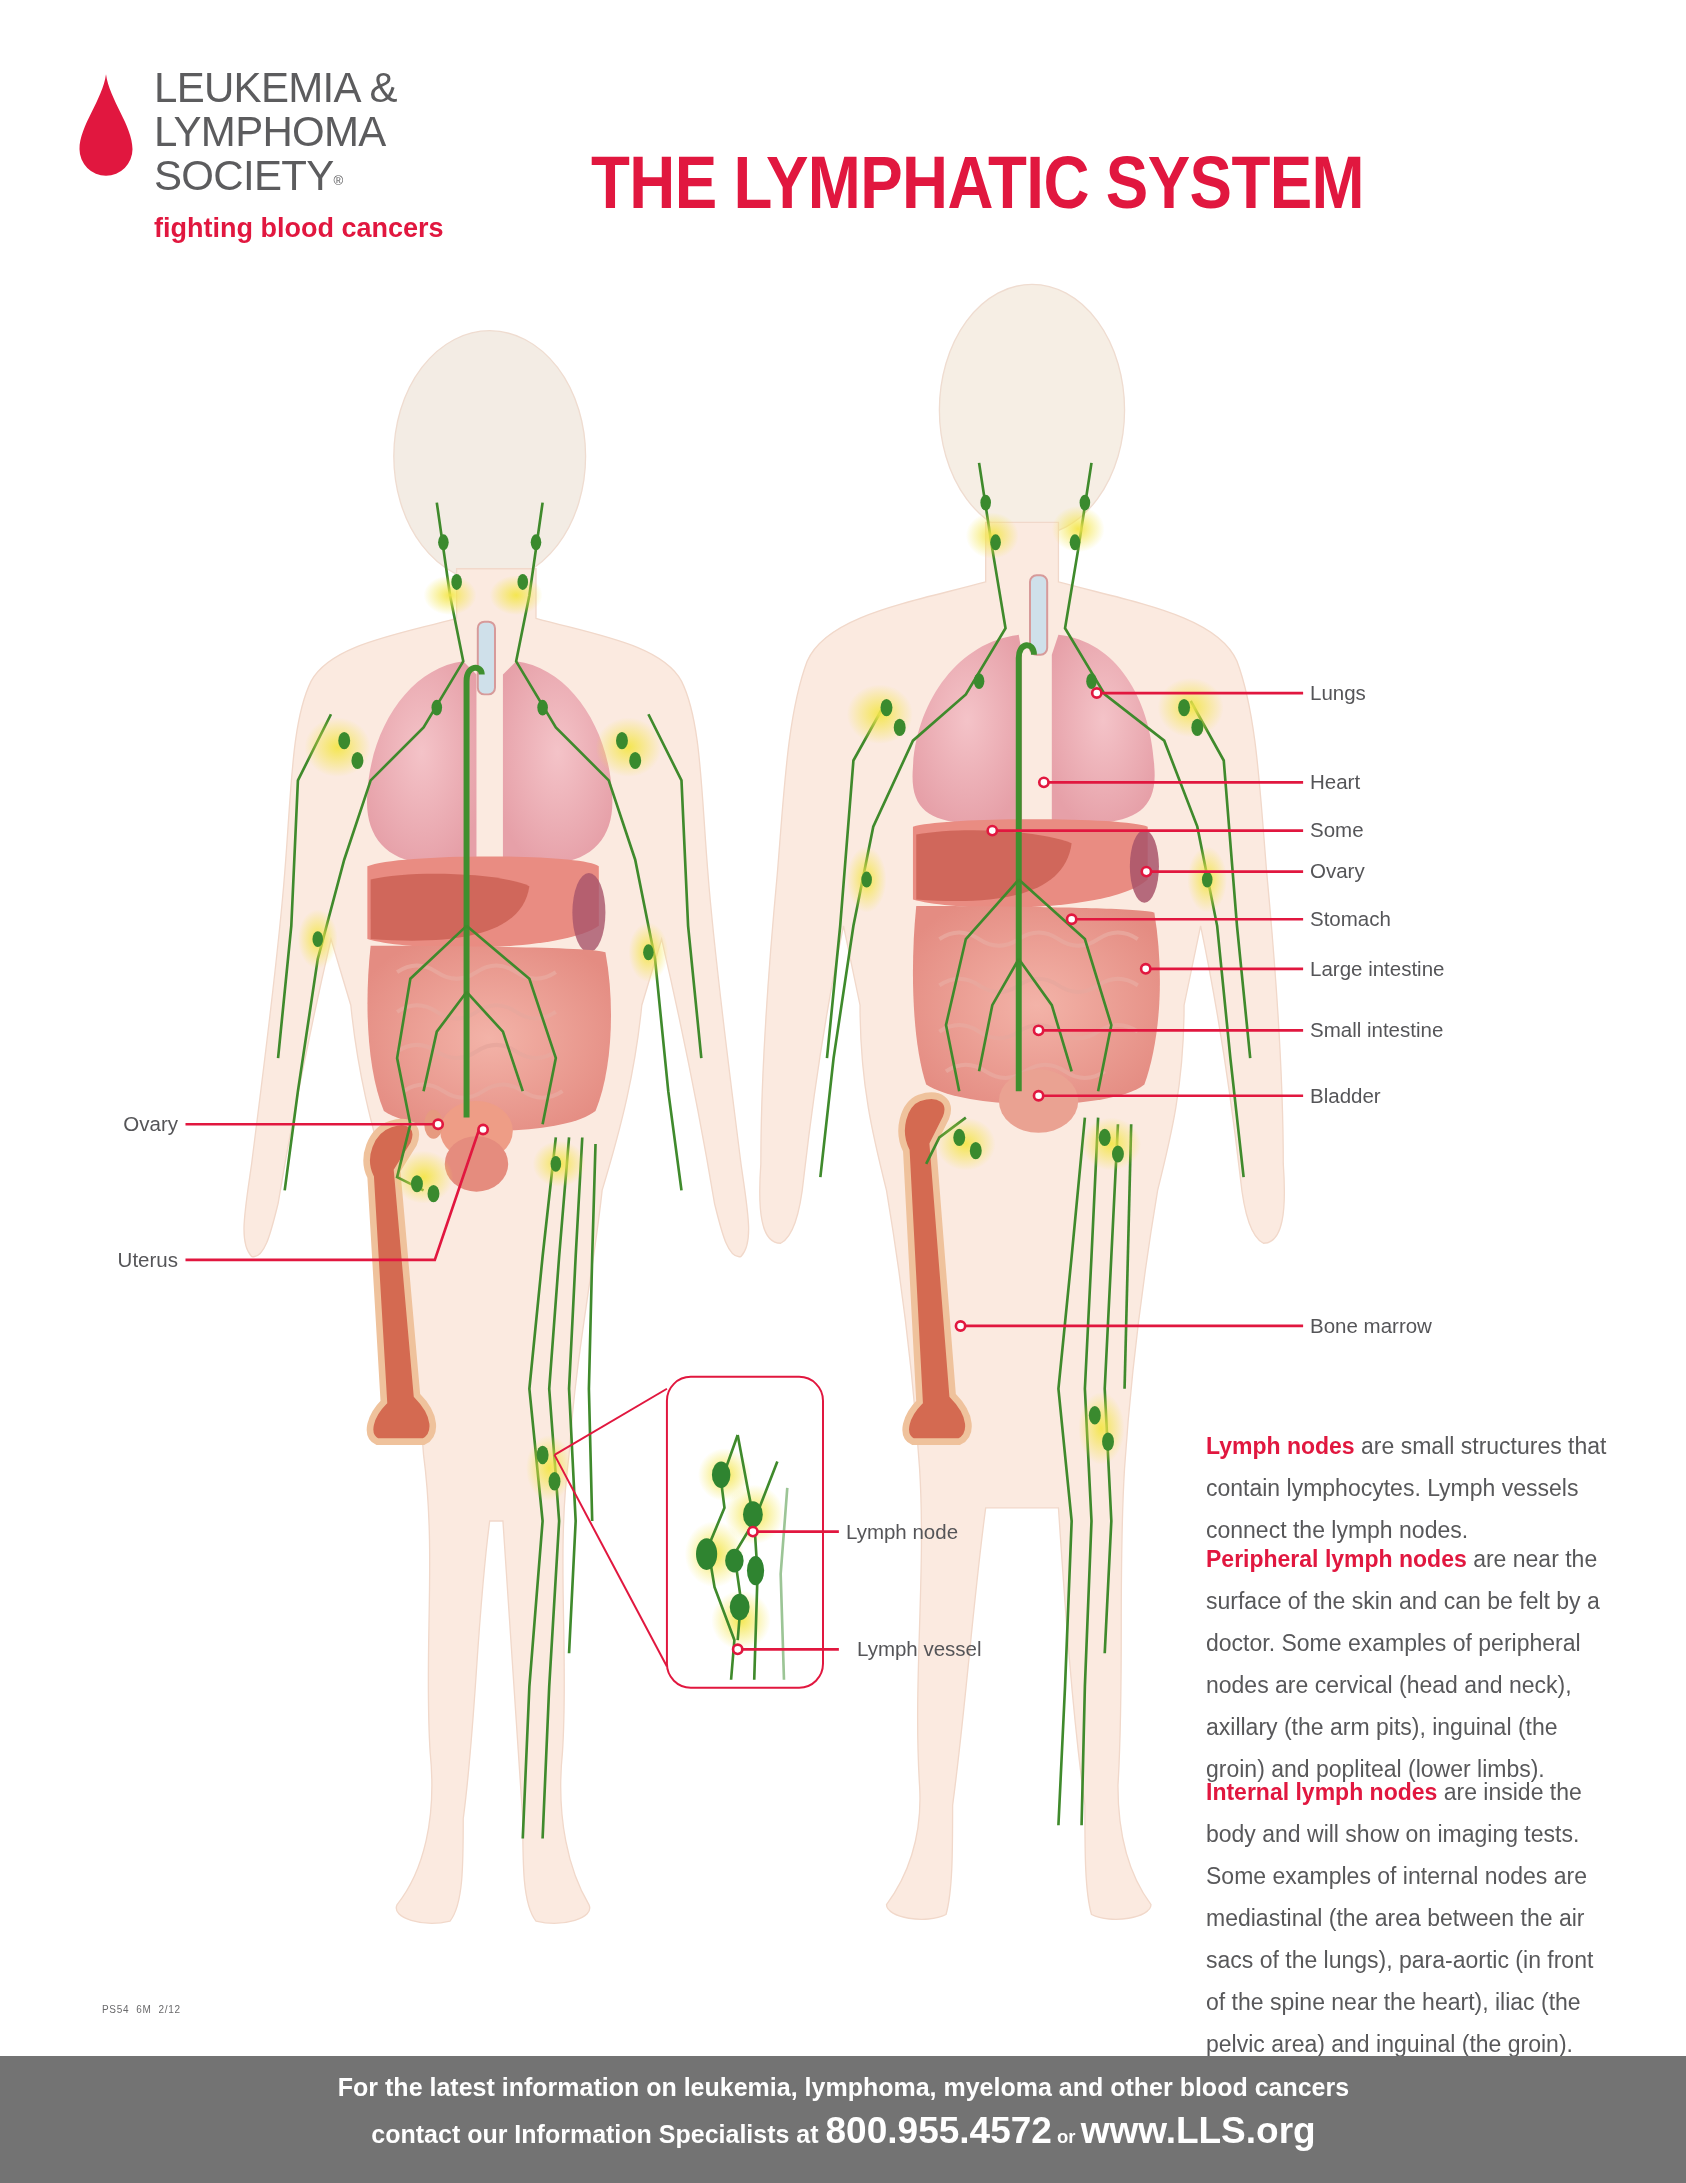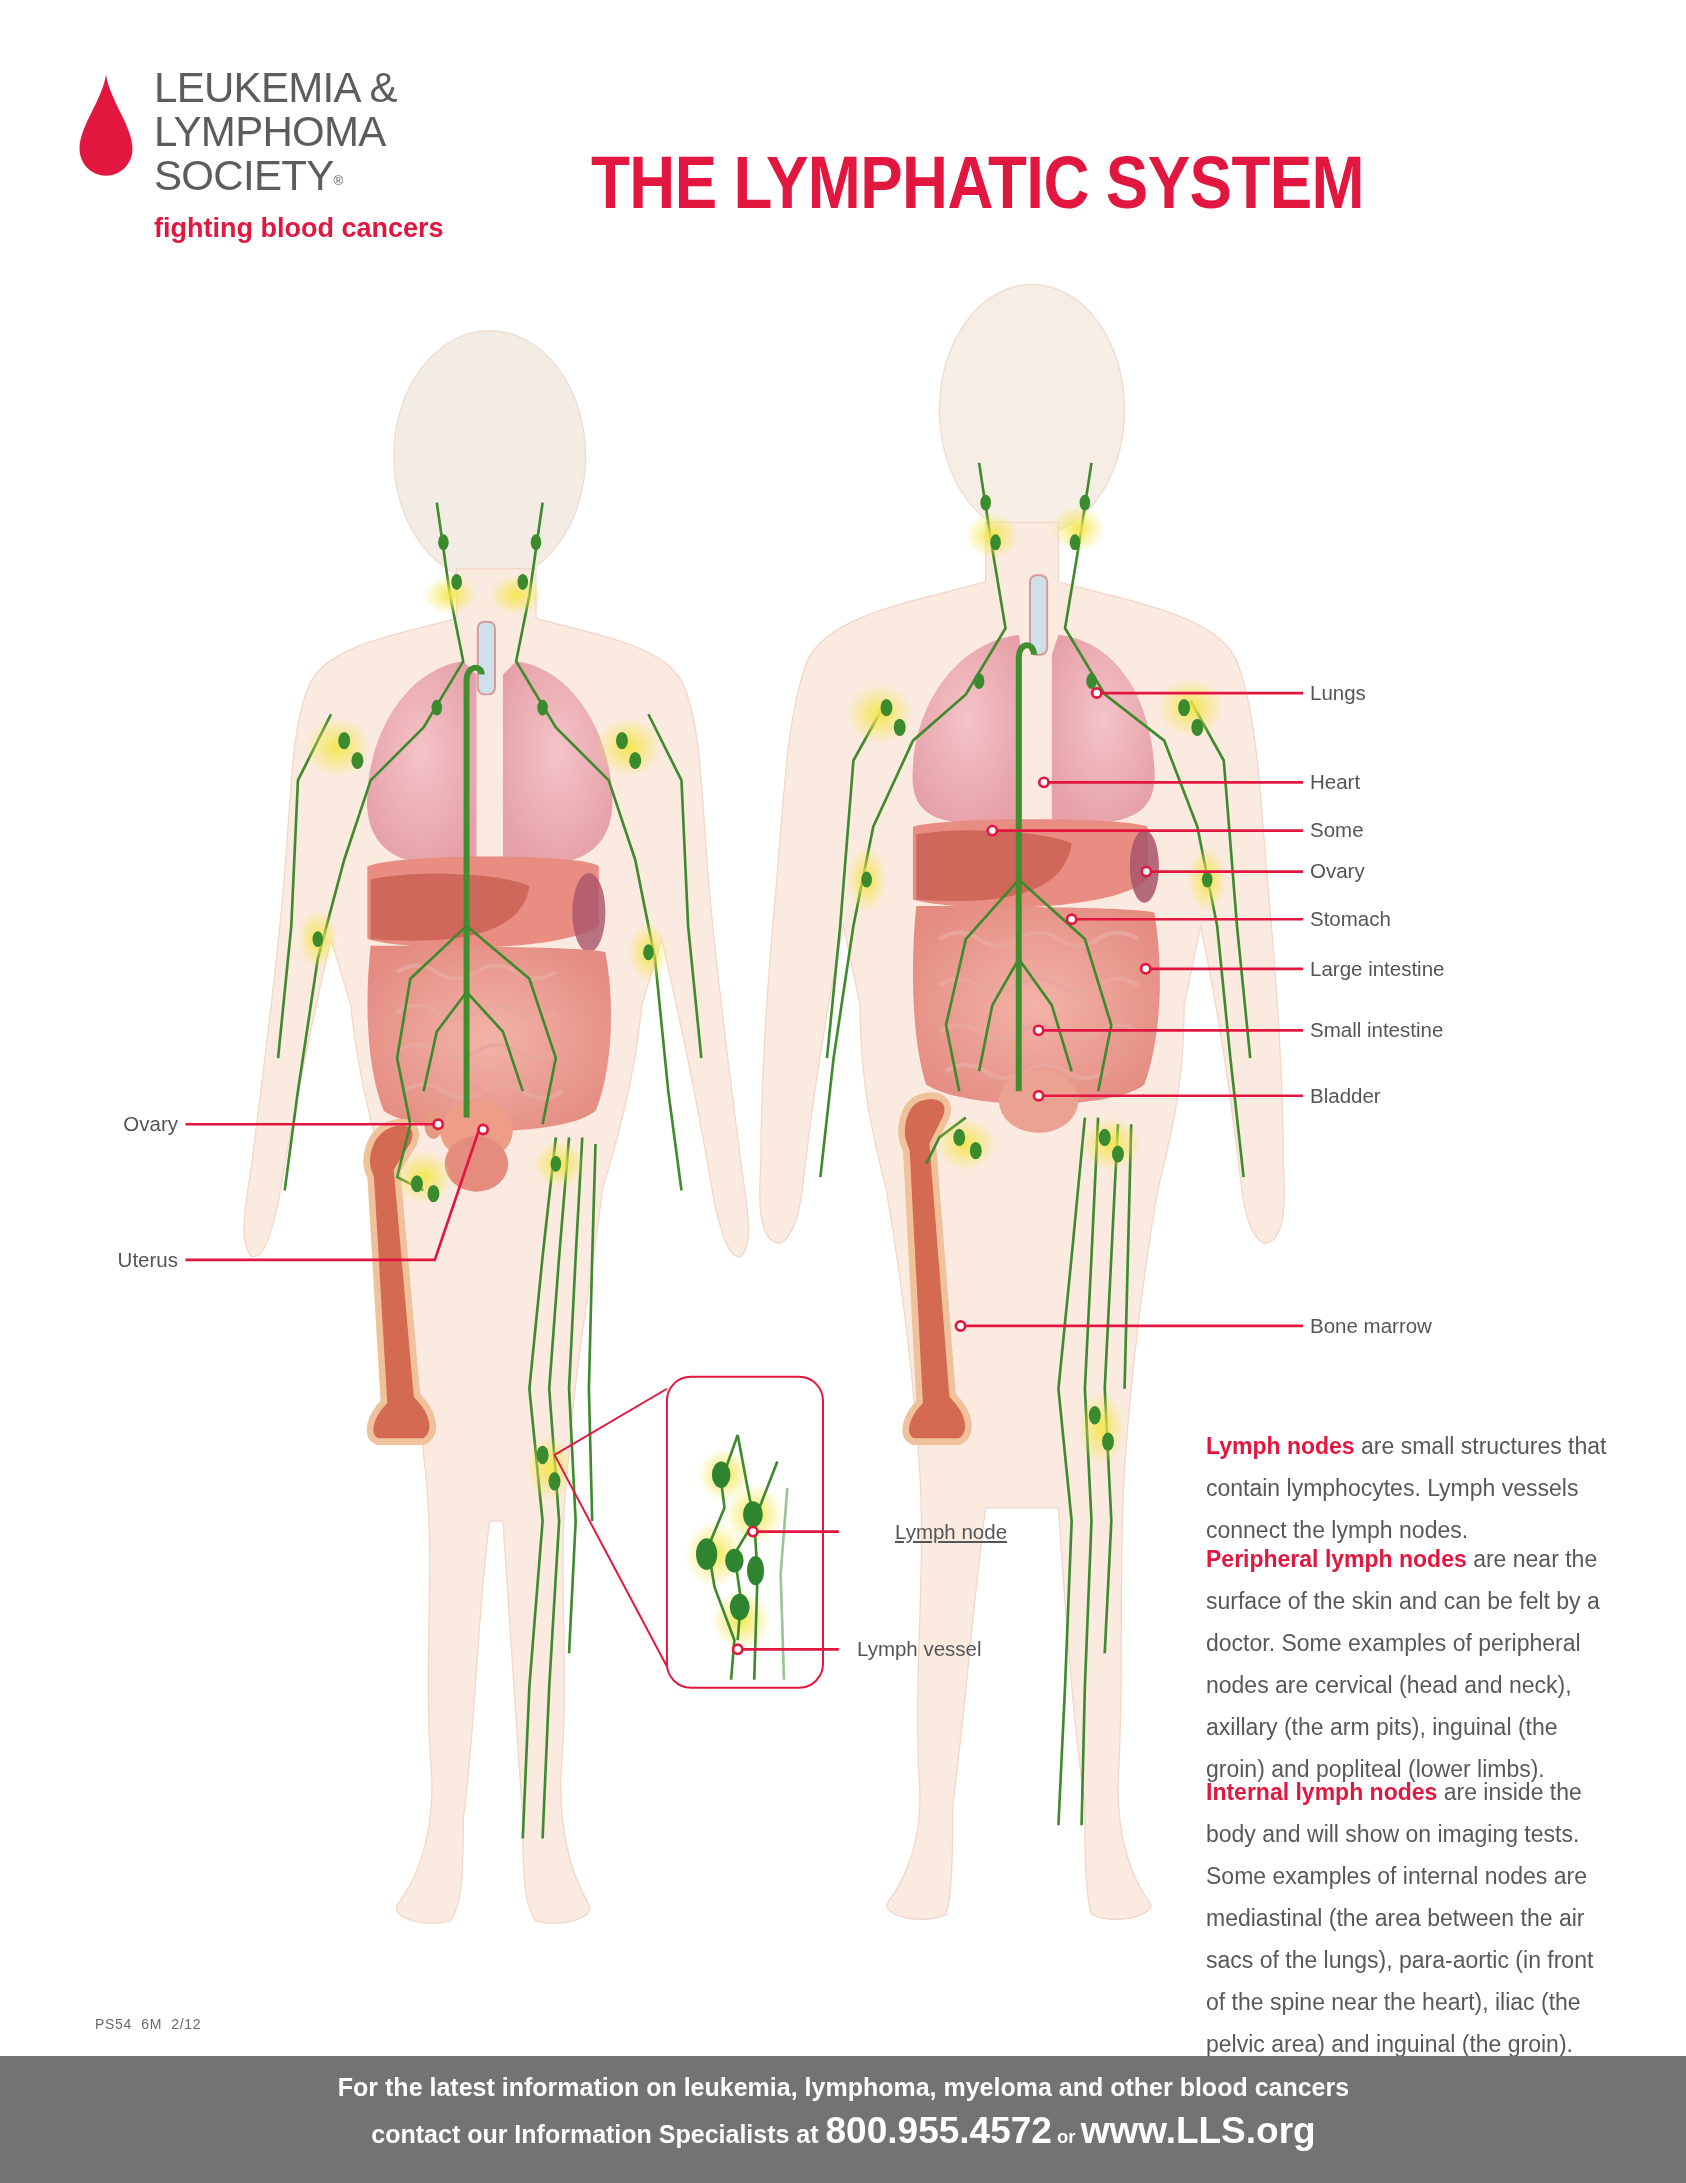--- a/index.html
+++ b/index.html
@@ -14,21 +14,21 @@
   
   #title { left:591px; top:140px; color:#e1173f; font-size:74px; font-weight:bold; letter-spacing:-0.7px; transform:scaleX(0.86); transform-origin:left top; white-space:nowrap; font-family:"Liberation Sans", sans-serif; }
   
   #figs { left:0; top:0; width:1687px; height:2183px; }
   
   .lbl { position:absolute; color:#555558; font-size:20.5px; white-space:nowrap; font-family:"Liberation Sans", sans-serif; line-height:22.5px; }
   .lbl.right { text-align:right; }
   
   .para { position:absolute; left:1206px; width:410px; color:#58585a; font-size:23px; line-height:42px; font-family:"Liberation Sans", sans-serif; }
   .para .hl { color:#e1173f; font-weight:bold; }
-  #code { left:95px; top:2004px; color:#6a6a6c; font-size:14px; letter-spacing:0.7px; white-space:pre;margin-top:12px; }
+  #code { left:102px; top:2004px; color:#6a6a6c; font-size:10px; letter-spacing:0.7px; white-space:pre; }
   
   #footer { left:0; top:2056px; width:1687px; height:128px; background:#737373; color:#ffffff; text-align:center; }
   #footer .l1 { position:absolute; left:0; right:0; top:17px; font-size:25px; font-weight:bold; font-family:"Liberation Sans", sans-serif; }
   #footer .l2 { position:absolute; left:0; right:0; top:54px; font-size:25px; font-weight:bold; font-family:"Liberation Sans", sans-serif; }
   #footer .big { font-size:37px; }
   #footer .or { font-size:18.5px; }
 </style>
 </head>
 <body>
 
@@ -271,21 +271,21 @@
 <div class="lbl" style="left:1310px; top:860px;">Ovary</div>
 <div class="lbl" style="left:1310px; top:908px;">Stomach</div>
 <div class="lbl" style="left:1310px; top:958px;">Large intestine</div>
 <div class="lbl" style="left:1310px; top:1019px;">Small intestine</div>
 <div class="lbl" style="left:1310px; top:1085px;">Bladder</div>
 <div class="lbl" style="left:1310px; top:1315px;">Bone marrow</div>
 
 <div class="lbl right" style="left:66px; width:112px; top:1113px;">Ovary</div>
 <div class="lbl right" style="left:66px; width:112px; top:1249px;">Uterus</div>
 
-<div class="lbl" style="left:895px; top:1521px;text-decoration:underline;">Lymph node</div>
+<div class="lbl" style="left:846px; top:1521px;">Lymph node</div>
 <div class="lbl" style="left:857px; top:1638px;">Lymph vessel</div>
 
 <div class="para" style="top:1425px;">
   <span class="hl">Lymph nodes</span><span> are small structures that contain lymphocytes. Lymph vessels connect the lymph nodes.</span>
 </div>
 <div class="para" style="top:1538px;">
   <span class="hl">Peripheral lymph nodes</span><span> are near the surface of the skin and can be felt by a doctor. Some examples of peripheral nodes are cervical (head and neck), axillary (the arm pits), inguinal (the groin) and popliteal (lower limbs).</span>
 </div>
 <div class="para" style="top:1771px;">
   <span class="hl">Internal lymph nodes</span><span> are inside the body and will show on imaging tests. Some examples of internal nodes are mediastinal (the area between the air sacs of the lungs), para-aortic (in front of the spine near the heart), iliac (the pelvic area) and inguinal (the groin).</span>

